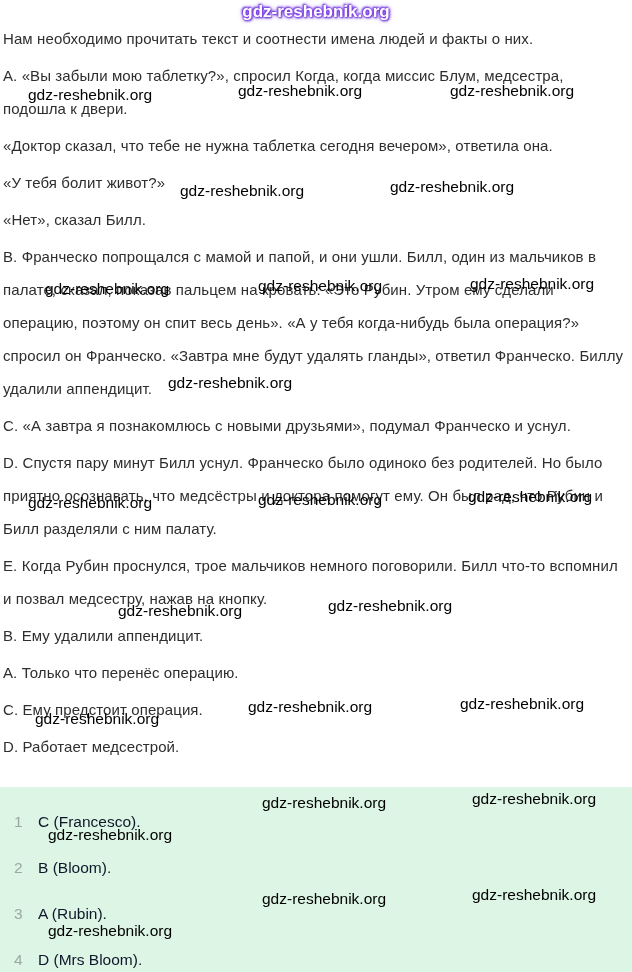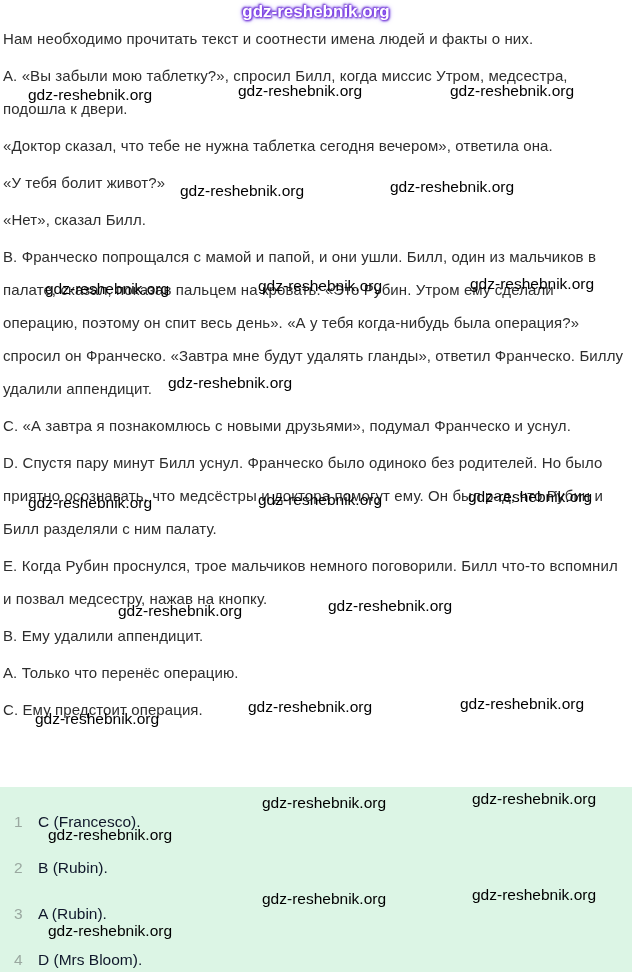--- a/index.html
+++ b/index.html
@@ -72,41 +72,42 @@
       -1px -1px 2px #5b2ea6;
   }
 </style>
 </head>
 <body>
 
 <div class="page">
 
   <div class="content">
     <p>Нам необходимо прочитать текст и соотнести имена людей и факты о них.</p>
-    <p>A. «Вы забыли мою таблетку?», спросил Билл, когда миссис Утром, медсестра, подошла к двери.</p>
+    <p>A. «Вы забыли мою таблетку?», спросил Когда, когда миссис Блум, медсестра, подошла к двери.</p>
     <p>«Доктор сказал, что тебе не нужна таблетка сегодня вечером», ответила она.</p>
     <p>«У тебя болит живот?»</p>
     <p>«Нет», сказал Билл.</p>
     <p>B. Франческо попрощался с мамой и папой, и они ушли. Билл, один из мальчиков в палате, сказал, показав пальцем на кровать: «Это Рубин. Утром ему сделали операцию, поэтому он спит весь день». «А у тебя когда-нибудь была операция?» спросил он Франческо. «Завтра мне будут удалять гланды», ответил Франческо. Биллу удалили аппендицит.</p>
     <p>C. «А завтра я познакомлюсь с новыми друзьями», подумал Франческо и уснул.</p>
     <p>D. Спустя пару минут Билл уснул. Франческо было одиноко без родителей. Но было приятно осознавать, что медсёстры и доктора помогут ему. Он был рад, что Рубин и Билл разделяли с ним палату.</p>
     <p>E. Когда Рубин проснулся, трое мальчиков немного поговорили. Билл что-то вспомнил и позвал медсестру, нажав на кнопку.</p>
     <p>B. Ему удалили аппендицит.</p>
     <p>A. Только что перенёс операцию.</p>
     <p>C. Ему предстоит операция.</p>
+    <p>D. Работает медсестрой.</p>
   </div>
 
   <div class="answers-box">
     <div class="answer-row">
       <span class="num">1</span>
       <span class="ans">C (Francesco).</span>
     </div>
     <div class="answer-row">
       <span class="num">2</span>
-      <span class="ans">B (Rubin).</span>
+      <span class="ans">B (Bloom).</span>
     </div>
     <div class="answer-row">
       <span class="num">3</span>
       <span class="ans">A (Rubin).</span>
     </div>
     <div class="answer-row">
       <span class="num">4</span>
       <span class="ans">D (Mrs Bloom).</span>
     </div>
   </div>

